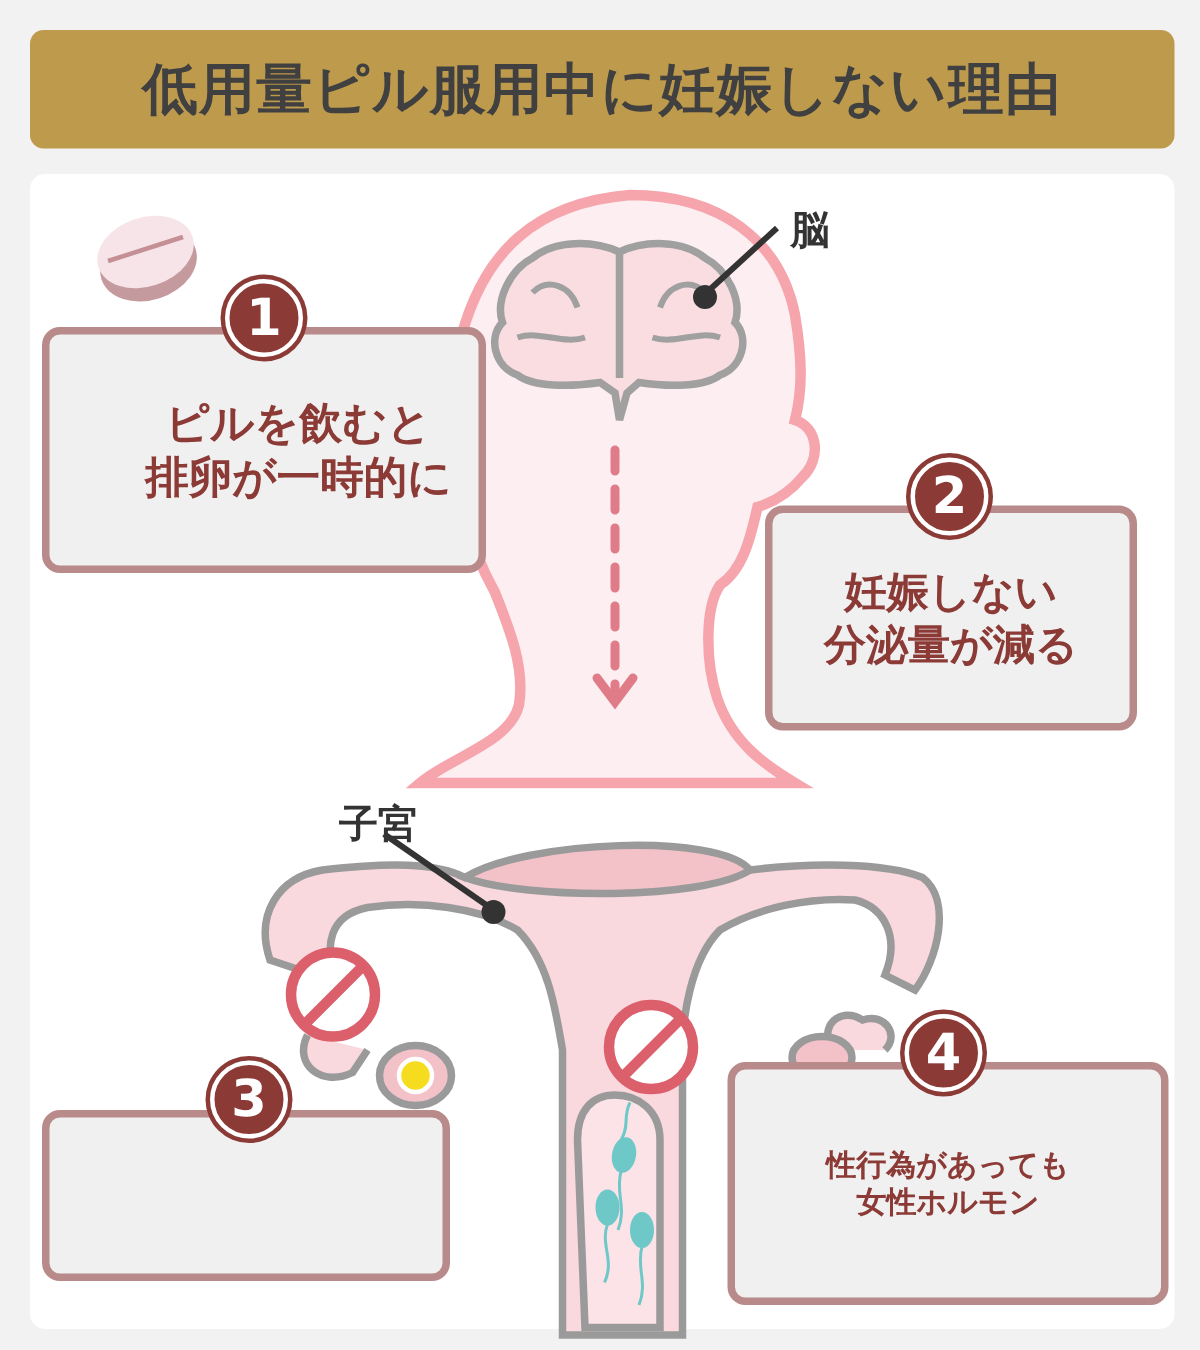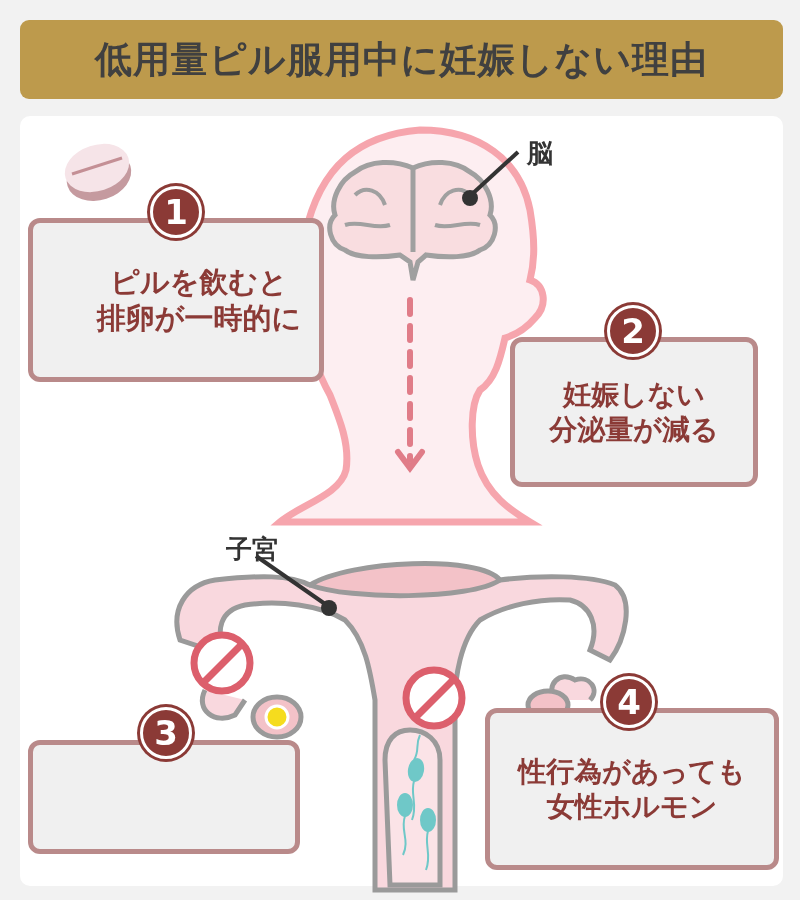--- a/index.html
+++ b/index.html
@@ -100,17 +100,17 @@
 <div class="box" style="left:510px; top:337px; width:248px; height:150px; font-size:28px;">
   <div>妊娠しない</div>
   <div>分泌量が減る</div>
 </div>
 <div class="badge" style="left:607px; top:305px;">2</div>
 
 <div class="box" style="left:28px; top:740px; width:272px; height:114px; font-size:28px;">
 </div>
 <div class="badge" style="left:140px; top:707px;">3</div>
 
-<div class="box" style="left:485px; top:708px; width:294px; height:162px; font-size:28px;">
+<div class="box" style="left:485px; top:708px; width:294px; height:162px; font-size:20px;">
   <div>性行為があっても</div>
   <div>女性ホルモン</div>
 </div>
 <div class="badge" style="left:603px; top:676px;">4</div>
 
 </body></html>

